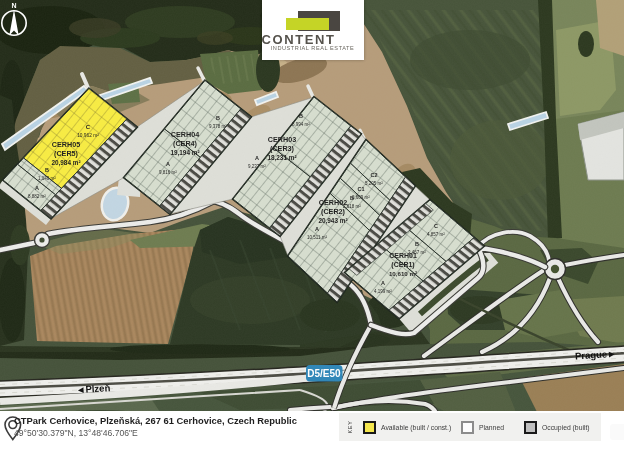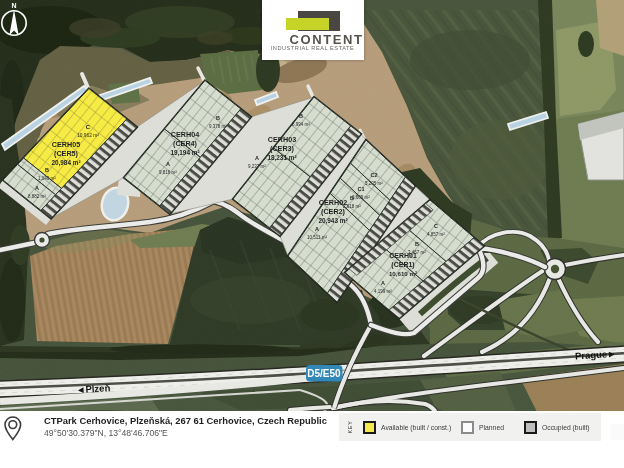--- a/index.html
+++ b/index.html
@@ -307,30 +307,30 @@
 
 <svg width="40" height="50" style="position:absolute;left:0;top:0">
 <text x="14" y="8" font-size="7" font-weight="700" fill="#fff" text-anchor="middle" font-family="Liberation Sans,sans-serif">N</text>
 <circle cx="14" cy="23" r="12.2" fill="none" stroke="#fff" stroke-width="1.6"></circle>
 <path d="M14,9.5 L18.7,35.5 L14,30.5 L9.3,35.5 Z" fill="#fff"></path>
 </svg>
 
 <div style="position:absolute;left:261.5px;top:0;width:102px;height:60px;background:#fff;box-shadow:0 0 3px rgba(0,0,0,0.3)">
   <div style="position:absolute;left:36.5px;top:11px;width:42px;height:20px;background:#4a4641"></div>
   <div style="position:absolute;left:24px;top:18px;width:43.5px;height:12px;background:#c5d426"></div>
-  <div style="position:absolute;left:0;top:32px;width:102px;text-align:right;font-size:13px;font-weight:700;letter-spacing:1.6px;color:#55524c;font-family:'Liberation Sans',sans-serif">CONTENT</div>
+  <div style="position:absolute;left:0;top:32px;width:102px;text-align:left;font-size:13px;font-weight:700;letter-spacing:1.6px;color:#55524c;font-family:'Liberation Sans',sans-serif">CONTENT</div>
   <div style="position:absolute;left:0;top:45px;width:102px;text-align:center;font-size:5.6px;letter-spacing:0.55px;color:#6b6861;font-family:'Liberation Sans',sans-serif">INDUSTRIAL REAL ESTATE</div>
 </div>
 
 <div style="position:absolute;left:0;top:411px;width:624px;height:57px;background:#fff"></div>
 <svg width="26" height="30" style="position:absolute;left:3px;top:415px">
  <path d="M9.8,2 C14.2,2 17.6,5.4 17.6,9.8 C17.6,13.6 12.8,20.8 9.8,24.6 C6.8,20.8 2,13.6 2,9.8 C2,5.4 5.4,2 9.8,2 Z" fill="none" stroke="#3c3c3c" stroke-width="1.6"></path>
  <circle cx="9.8" cy="9.6" r="3.9" fill="none" stroke="#3c3c3c" stroke-width="1.6"></circle>
 </svg>
-<div style="position:absolute;left:44px;top:413.5px;font-family:'Liberation Sans',sans-serif">
+<div style="position:absolute;left:14px;top:413.5px;font-family:'Liberation Sans',sans-serif">
   <div style="font-size:9.4px;font-weight:700;color:#1e1e1e;line-height:13px">CTPark Cerhovice, Plzeňská, 267 61 Cerhovice, Czech Republic</div>
   <div style="font-size:8.6px;color:#555;line-height:12px">49°50'30.379"N, 13°48'46.706"E</div>
 </div>
 
 <div style="position:absolute;left:339px;top:413px;width:262px;height:28px;background:#f1f1ef"></div>
 <div style="position:absolute;left:340px;top:424px;font-size:5.5px;letter-spacing:0.6px;color:#333;transform:rotate(-90deg);transform-origin:center;width:20px;text-align:center;font-family:'Liberation Sans',sans-serif">KEY</div>
 <div style="position:absolute;left:363px;top:421px;width:9px;height:9px;background:#f5e74e;border:2px solid #191919"></div>
 <div style="position:absolute;left:381px;top:423.5px;font-size:6.8px;color:#3c3c3c;font-family:'Liberation Sans',sans-serif">Available (built / const.)</div>
 <div style="position:absolute;left:461px;top:421px;width:9px;height:9px;background:#fdfdfd;border:2px solid #8c8c8c"></div>
 <div style="position:absolute;left:479px;top:423.5px;font-size:6.8px;color:#3c3c3c;font-family:'Liberation Sans',sans-serif">Planned</div>

